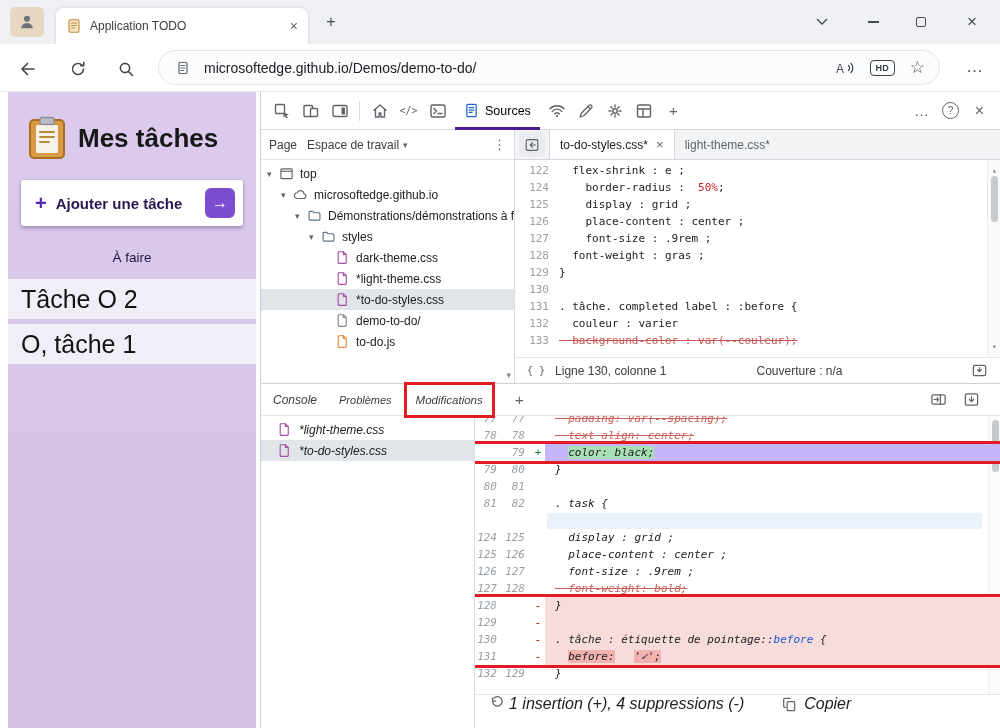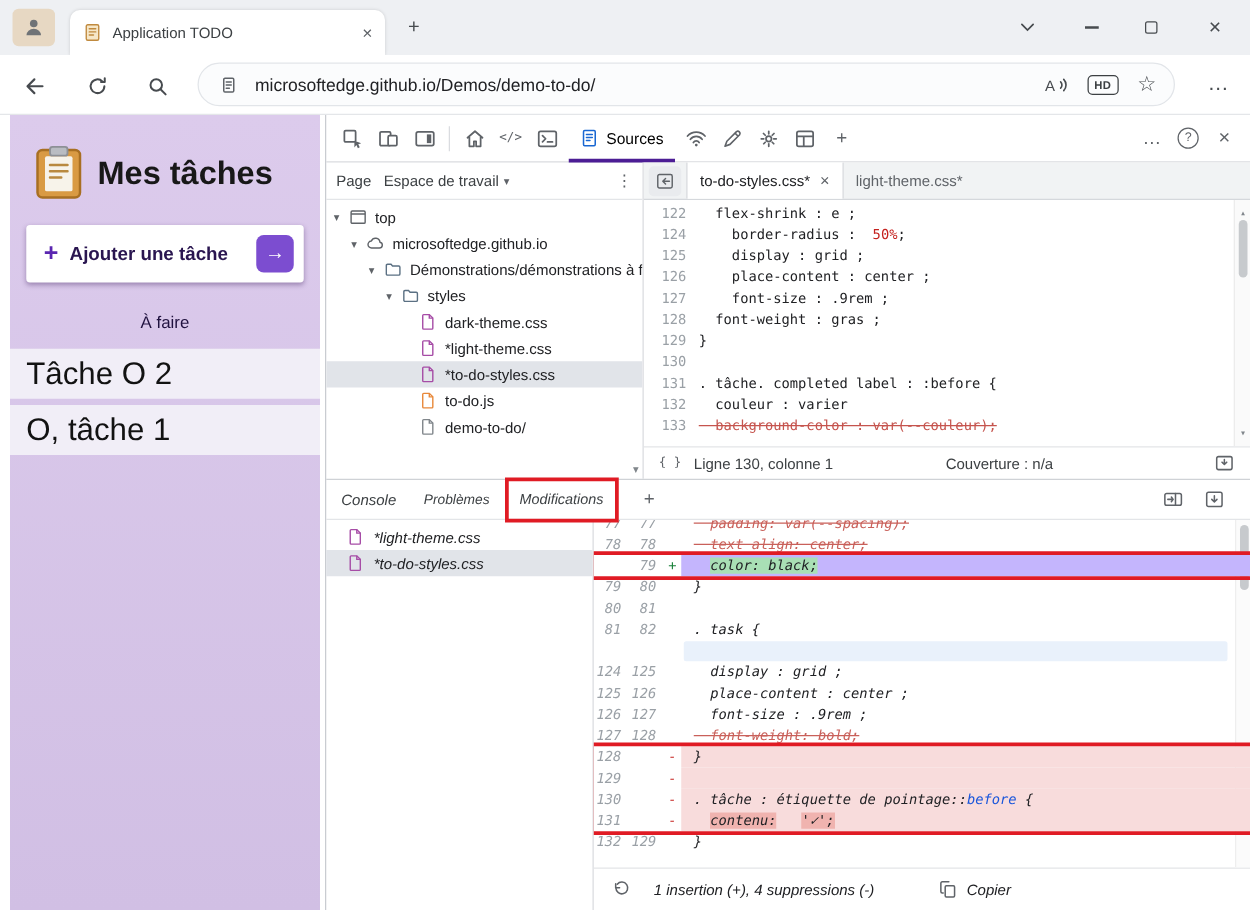--- a/index.html
+++ b/index.html
@@ -147,22 +147,22 @@
   .dr-row[data-kind="del"] .sg { color:#c5221f; }
   .dr-row[data-kind="del"] .tok { background:#f0b3af; }
   .kw { color:#1a56db; }
   .anno-add { outline:3px solid #e01b24; position:relative; z-index:2; }
   .anno-del { outline:3px solid #e01b24; position:relative; z-index:2; }
   .collapse-row { height:17px; display:flex; align-items:center; }
   .collapse-band { margin:0 18px 0 72px; flex:1; height:16px; line-height:16px; background:#e9f1fb;
     border-radius:2px; text-align:center; color:#2d2d2d; font-size:10.5px; white-space:nowrap; overflow:hidden; }
   .diff-scroll { position:absolute; right:0; top:0; bottom:0; width:12px; background:#fbfbfb; border-left:1px solid #eee; }
   .diff-scroll .thumb { position:absolute; left:2.5px; top:4px; width:7px; height:52px; background:#c7cacd; border-radius:4px; }
-  .dr-footer { height:34px; border-top:1px solid #e3e5e8; display:flex; align-items:center; gap:18px;
-    padding-left:14px; color:#202124; flex:none; font-size:12px; }
+  .dr-footer { height:34px; border-top:1px solid #e3e5e8; display:flex; align-items:flex-start; gap:4px;
+    padding-left:14px; color:#202124; flex:none; font-size:16px; }
   .dr-footer .copywrap { margin-left:34px; display:flex; align-items:center; gap:7px; }
 </style>
 </head>
 <body>
 
 <div class="titlebar">
   <div class="profile">
     <span>
       <svg width="18" height="18" viewBox="0 0 16 16">
           <circle cx="8" cy="5.2" r="2.7" fill="#6f7377"></circle>
@@ -434,43 +434,43 @@
 
               <svg class="ic-css" width="15" height="15" viewBox="0 0 16 16">
                 <path d="M4.2 1.8h4.8l3 3v8.6a.8.8 0 0 1-.8.8H4.2a.8.8 0 0 1-.8-.8V2.6a.8.8 0 0 1 .8-.8z" stroke="#a64ca6" stroke-width="1.2" fill="none"></path>
                 <path d="M9 1.8v3h3" stroke="#a64ca6" stroke-width="1.2" fill="none"></path>
               </svg>
 
             </span>
             <span class="lbl">*to-do-styles.css</span>
           </div>
 
+          <div class="trow" data-ind="4" data-icon="doc" data-exp="" data-sel="">
+            <span class="arrow">▾</span>
+            <span class="ticon">
+
+              <svg class="ic-doc" width="15" height="15" viewBox="0 0 16 16">
+                <path d="M4.2 1.8h4.8l3 3v8.6a.8.8 0 0 1-.8.8H4.2a.8.8 0 0 1-.8-.8V2.6a.8.8 0 0 1 .8-.8z" stroke="#80868b" stroke-width="1.2" fill="none"></path>
+                <path d="M9 1.8v3h3" stroke="#80868b" stroke-width="1.2" fill="none"></path>
+              </svg>
+
+            </span>
+            <span class="lbl">demo-to-do/</span>
+          </div>
+
           <div class="trow" data-ind="4" data-icon="js" data-exp="" data-sel="">
             <span class="arrow">▾</span>
             <span class="ticon">
 
               <svg class="ic-js" width="15" height="15" viewBox="0 0 16 16">
                 <path d="M4.2 1.8h4.8l3 3v8.6a.8.8 0 0 1-.8.8H4.2a.8.8 0 0 1-.8-.8V2.6a.8.8 0 0 1 .8-.8z" stroke="#e8883a" stroke-width="1.2" fill="none"></path>
                 <path d="M9 1.8v3h3" stroke="#e8883a" stroke-width="1.2" fill="none"></path>
               </svg>
             </span>
             <span class="lbl">to-do.js</span>
-          </div>
-
-          <div class="trow" data-ind="4" data-icon="doc" data-exp="" data-sel="">
-            <span class="arrow">▾</span>
-            <span class="ticon">
-
-              <svg class="ic-doc" width="15" height="15" viewBox="0 0 16 16">
-                <path d="M4.2 1.8h4.8l3 3v8.6a.8.8 0 0 1-.8.8H4.2a.8.8 0 0 1-.8-.8V2.6a.8.8 0 0 1 .8-.8z" stroke="#80868b" stroke-width="1.2" fill="none"></path>
-                <path d="M9 1.8v3h3" stroke="#80868b" stroke-width="1.2" fill="none"></path>
-              </svg>
-
-            </span>
-            <span class="lbl">demo-to-do/</span>
           </div>
 
       </div>
       <span class="tree-downarrow">▾</span>
     </div>
 
     <div class="editor">
       <div class="ed-tabs">
         <span class="navtoggle">
           <svg width="16" height="16" viewBox="0 0 18 18">
@@ -744,21 +744,21 @@
                   <span class="go">130</span>
                   <span class="gn"></span>
                   <span class="sg">-</span>
                   <span class="cd"><span>. tâche : étiquette de pointage::</span><span class="kw">before</span><span> {</span><span class=""></span></span>
                 </div>
 
                 <div class="dr-row" data-kind="del">
                   <span class="go">131</span>
                   <span class="gn"></span>
                   <span class="sg">-</span>
-                  <span class="cd"><span>  </span><span class="tok">contenu:</span><span>   </span><span class="tok">'✓';</span></span>
+                  <span class="cd"><span>  </span><span class="tok">before:</span><span>   </span><span class="tok">'✓';</span></span>
                 </div>
 
             </div>
             <div>
 
                 <div class="dr-row" data-kind="ctx">
                   <span class="go">132</span>
                   <span class="gn">129</span>
                   <span class="sg"></span>
                   <span class="cd"><span>}</span><span class=""></span><span></span><span class=""></span></span>

